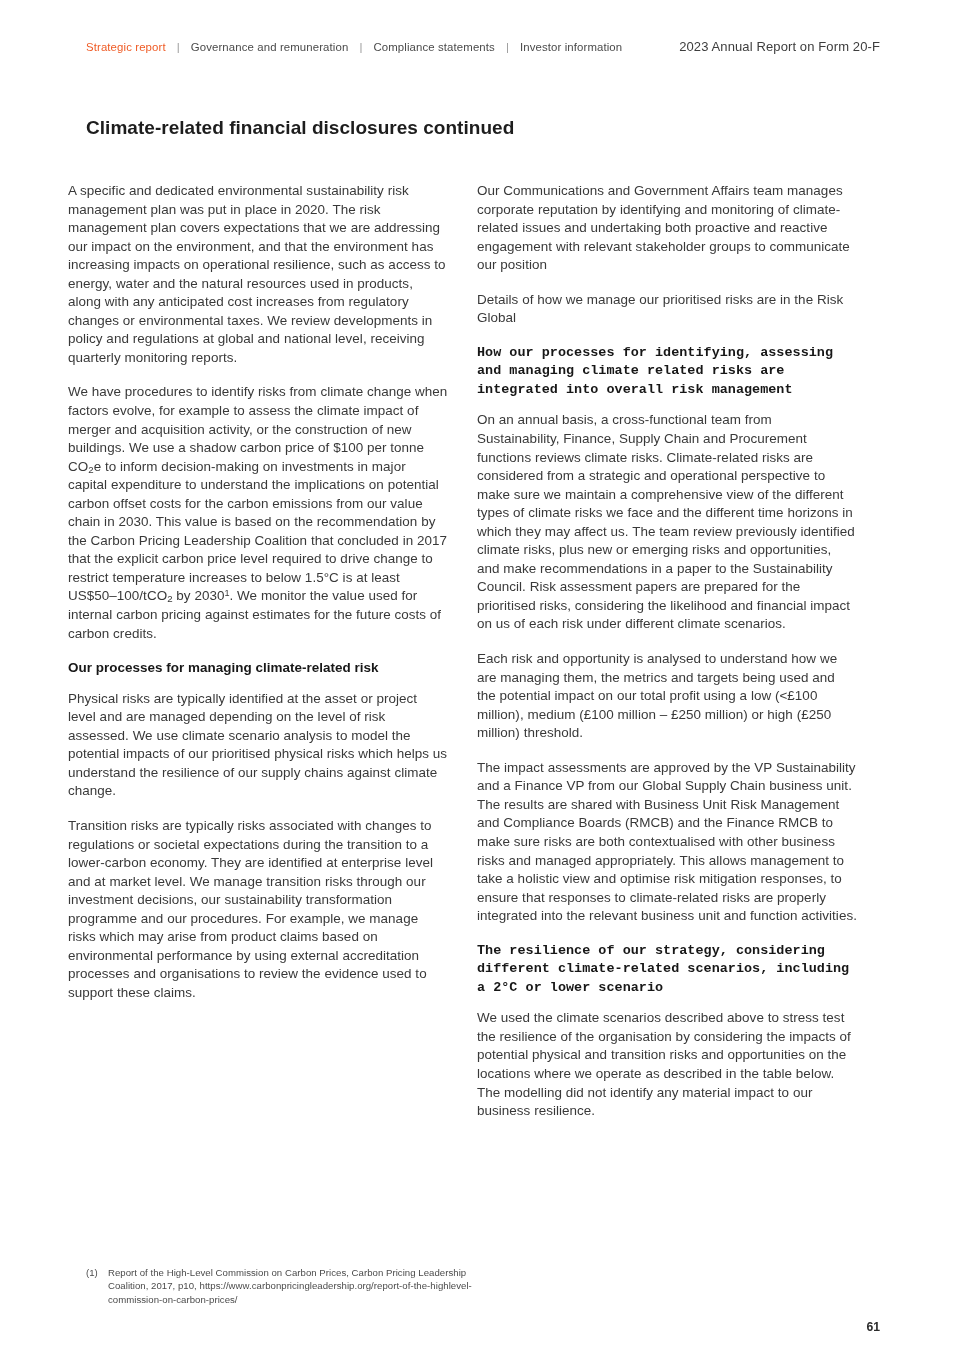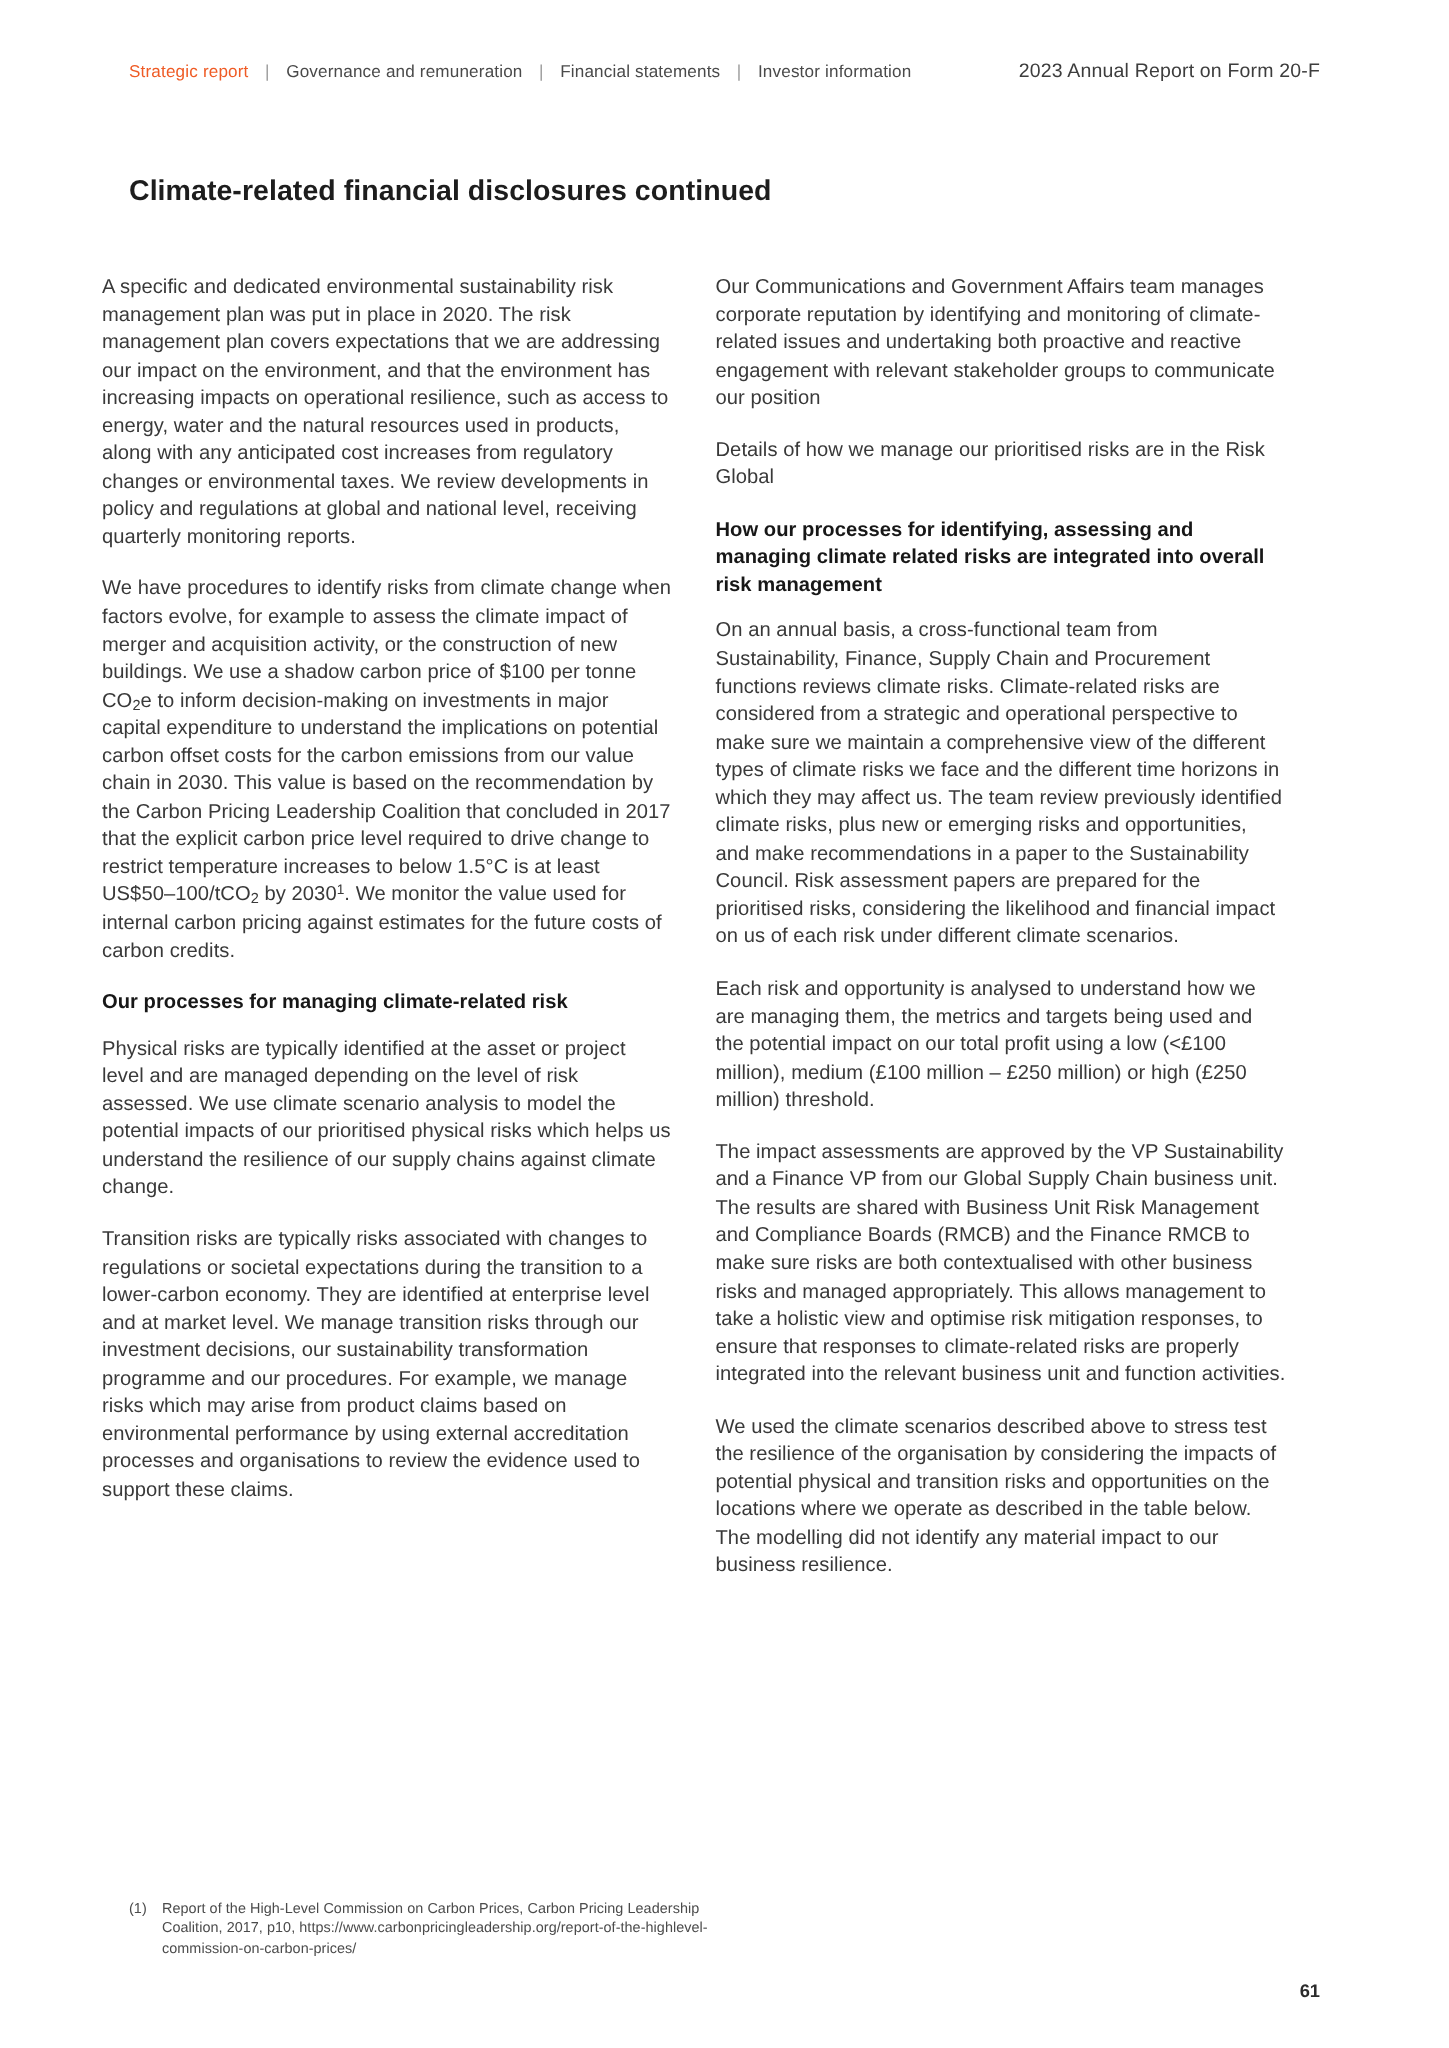--- a/index.html
+++ b/index.html
@@ -91,21 +91,21 @@
   }
   p.body:last-child { margin-bottom: 0; }
   h3.subhead {
     margin: 4px 0 12px 0;
     font-size: 13.45px;
     line-height: 18.55px;
     font-weight: 700;
     color: #171717;
     letter-spacing: 0.002em;
   }
-  h3.subhead.tight { margin-top: 2px; }
+  h3.subhead.tight { margin-top: 2px; font-family: Liberation Mono, monospace; }
   sub {
     font-size: 0.72em;
     vertical-align: -0.22em;
     line-height: 0;
   }
   sup {
     font-size: 0.68em;
     vertical-align: 0.42em;
     line-height: 0;
   }
@@ -144,21 +144,21 @@
 <body>
 
 <div class="page">
 
   <div class="header">
     <div class="header-nav">
       <a class="nav-item active" href="#" style="color: rgb(239, 91, 37);">Strategic report</a>
       <span class="nav-sep">|</span>
       <a class="nav-item" href="#">Governance and remuneration</a>
       <span class="nav-sep">|</span>
-      <a class="nav-item" href="#">Financial statements</a>
+      <a class="nav-item" href="#">Compliance statements</a>
       <span class="nav-sep">|</span>
       <a class="nav-item" href="#">Investor information</a>
     </div>
     <div class="header-right">2023 Annual Report on Form 20-F</div>
   </div>
 
   <h1 class="page-title">Climate-related financial disclosures continued</h1>
 
   <div class="columns">
 
@@ -184,20 +184,21 @@
       <p class="body">Details of how we manage our prioritised risks are in the Risk Global</p>
 
       <h3 class="subhead tight">How our processes for identifying, assessing and managing climate related risks are integrated into overall risk management</h3>
 
       <p class="body">On an annual basis, a cross-functional team from Sustainability, Finance, Supply Chain and Procurement functions reviews climate risks. Climate-related risks are considered from a strategic and operational perspective to make sure we maintain a comprehensive view of the different types of climate risks we face and the different time horizons in which they may affect us. The team review previously identified climate risks, plus new or emerging risks and opportunities, and make recommendations in a paper to the Sustainability Council. Risk assessment papers are prepared for the prioritised risks, considering the likelihood and financial impact on us of each risk under different climate scenarios.</p>
 
       <p class="body">Each risk and opportunity is analysed to understand how we are managing them, the metrics and targets being used and the potential impact on our total profit using a low (&lt;£100 million), medium (£100 million – £250 million) or high (£250 million) threshold.</p>
 
       <p class="body">The impact assessments are approved by the VP Sustainability and a Finance VP from our Global Supply Chain business unit. The results are shared with Business Unit Risk Management and Compliance Boards (RMCB) and the Finance RMCB to make sure risks are both contextualised with other business risks and managed appropriately. This allows management to take a holistic view and optimise risk mitigation responses, to ensure that responses to climate-related risks are properly integrated into the relevant business unit and function activities.</p>
 
+      <h3 class="subhead tight">The resilience of our strategy, considering different climate-related scenarios, including a 2°C or lower scenario</h3>
 
       <p class="body">We used the climate scenarios described above to stress test the resilience of the organisation by considering the impacts of potential physical and transition risks and opportunities on the locations where we operate as described in the table below. The modelling did not identify any material impact to our business resilience.</p>
 
     </div>
 
   </div>
 
   <div class="footnote">
     <span class="footnote-marker">(1)</span>
     <span class="footnote-text">Report of the High-Level Commission on Carbon Prices, Carbon Pricing Leadership Coalition, 2017, p10, https://www.carbonpricingleadership.org/report-of-the-highlevel-commission-on-carbon-prices/</span>

